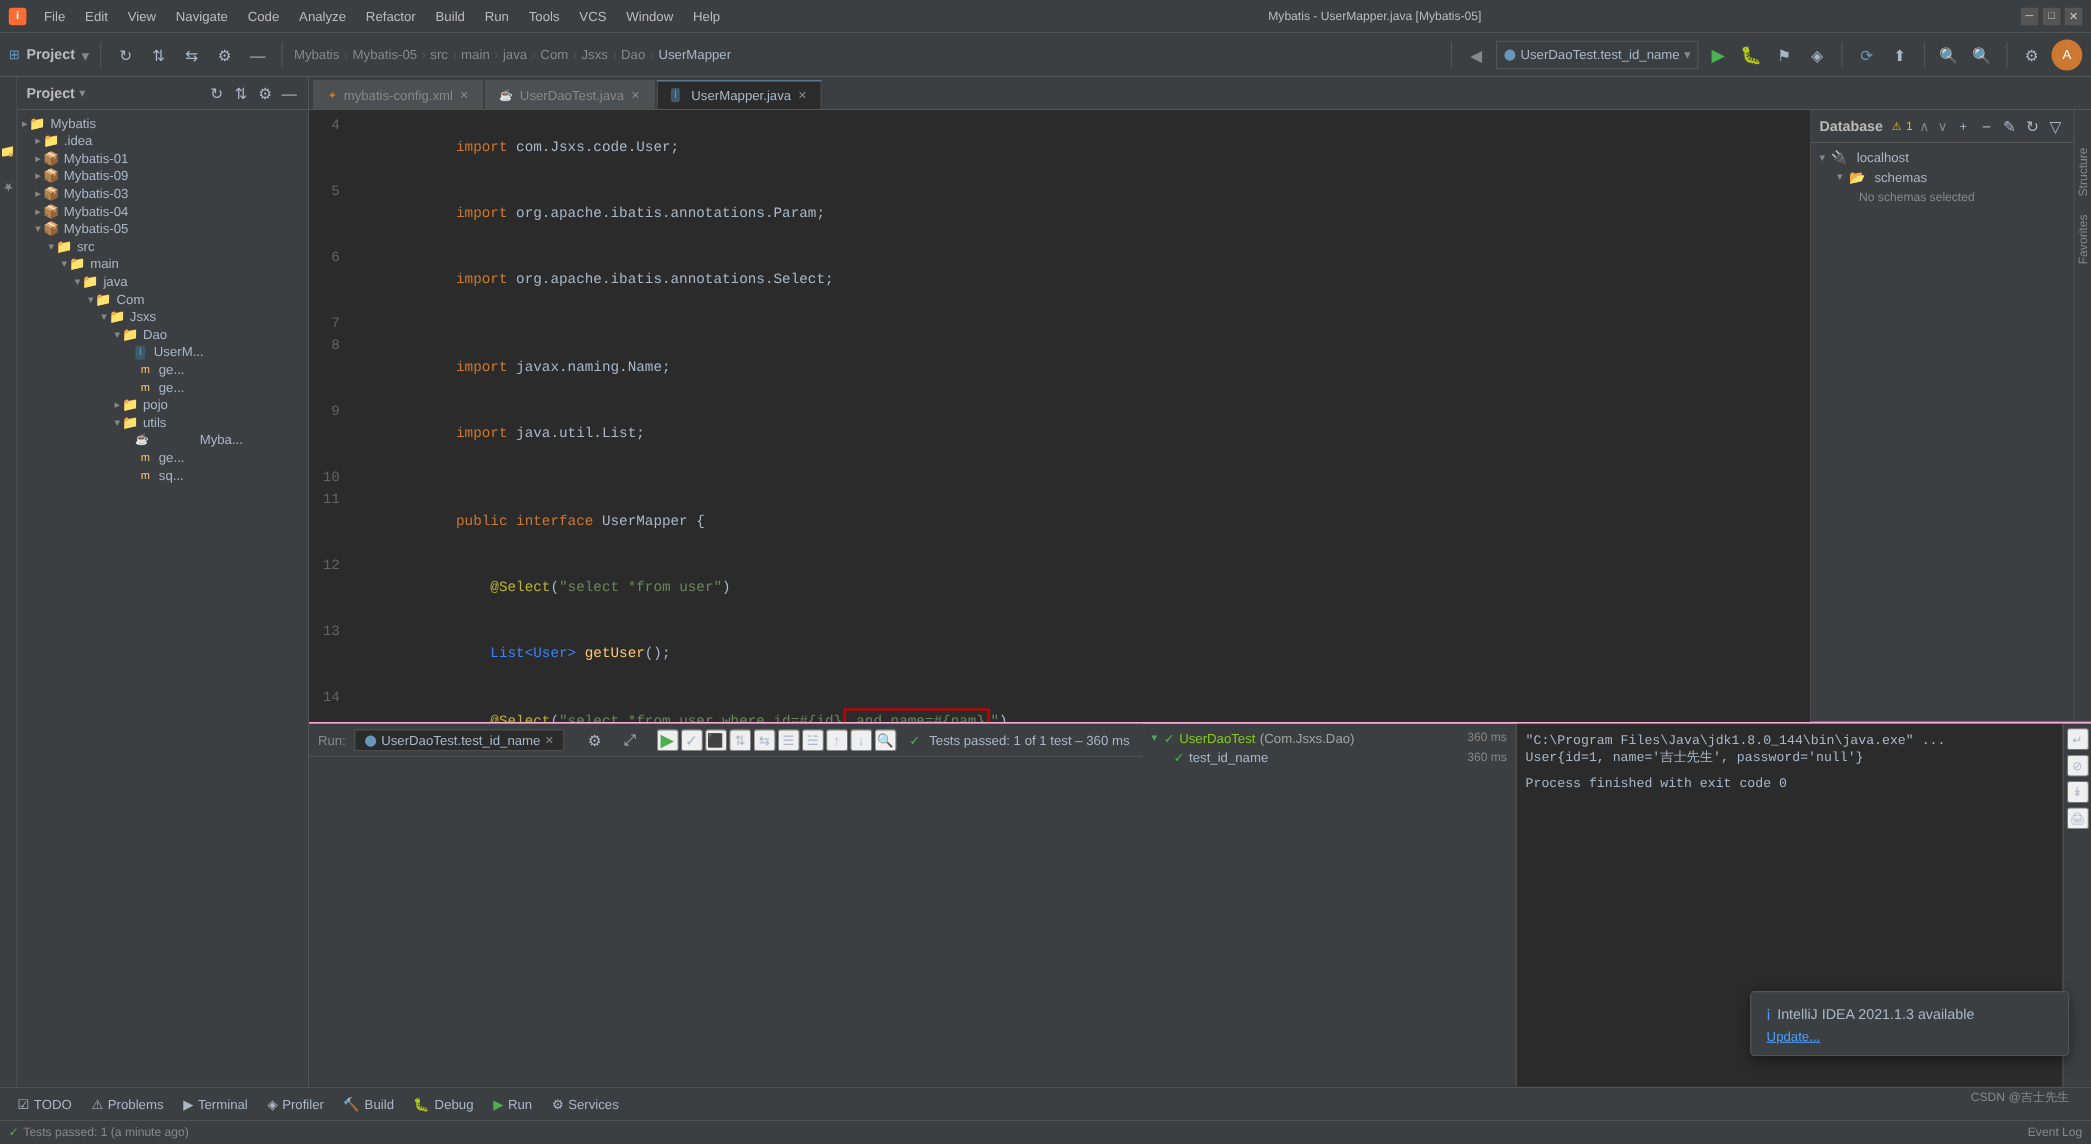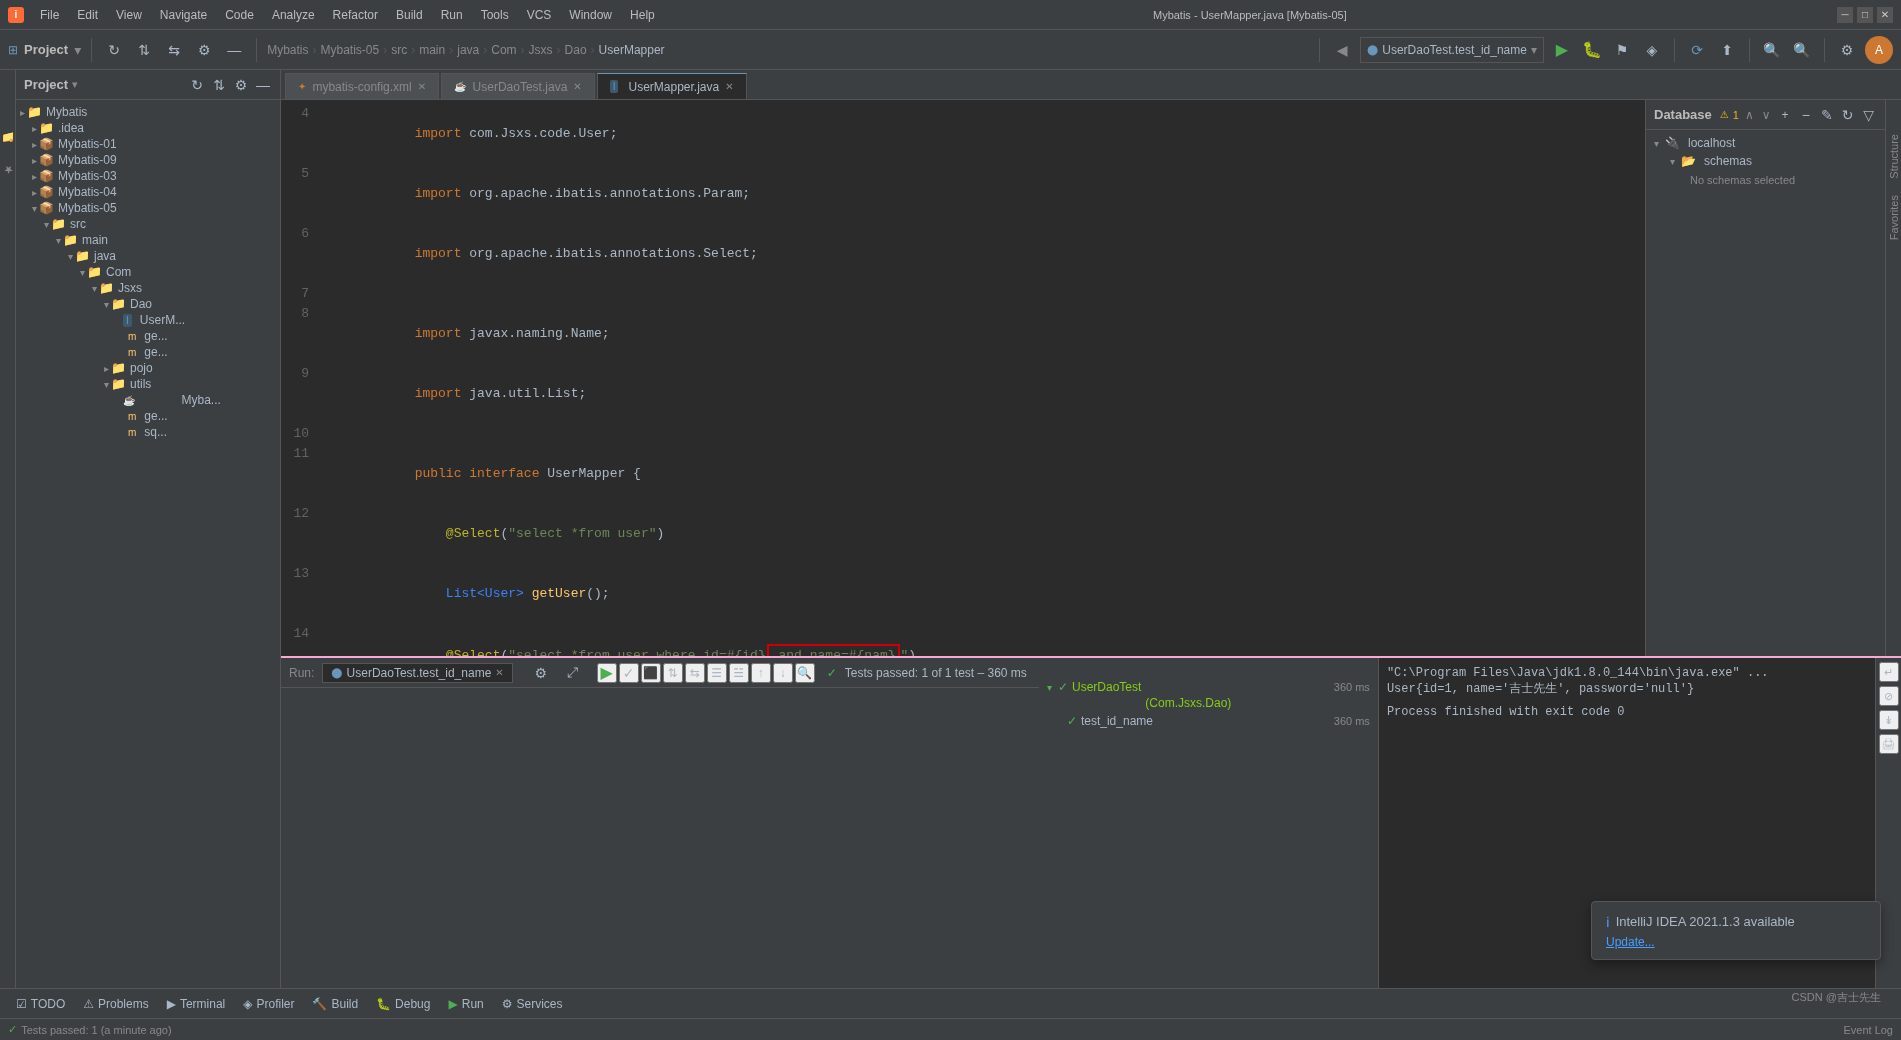--- a/index.html
+++ b/index.html
@@ -829,21 +829,21 @@
         </div>
       </div>
 
       <div id="run-content">
         <div id="test-tree">
 
           <div class="test-item">
             <span class="expand-arrow" style="color:#4caf50;">▾</span>
             <span class="check-icon">✓</span>
             <span style="color:#84cc16;">UserDaoTest</span>
-            <span style="color:#84cc16;margin-top:32px;"> (Com.Jsxs.Dao)</span>
+            <span style="color:#a3a3a3;"> (Com.Jsxs.Dao)</span>
             <span class="test-time">360 ms</span>
           </div>
 
           <div class="test-item" style="padding-left:24px;">
             <span class="check-icon">✓</span>
             <span style="color:#a9b7c6;">test_id_name</span>
             <span class="test-time">360 ms</span>
           </div>
         </div>
         <div id="console-output">

